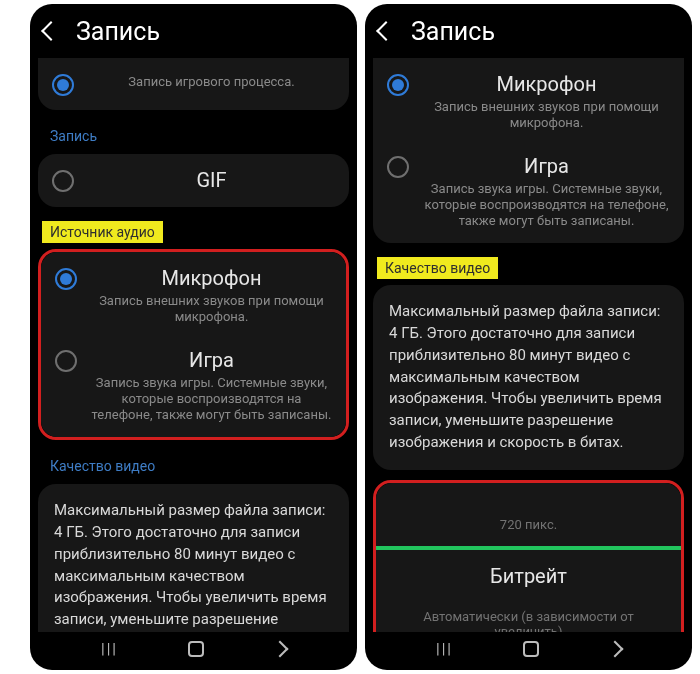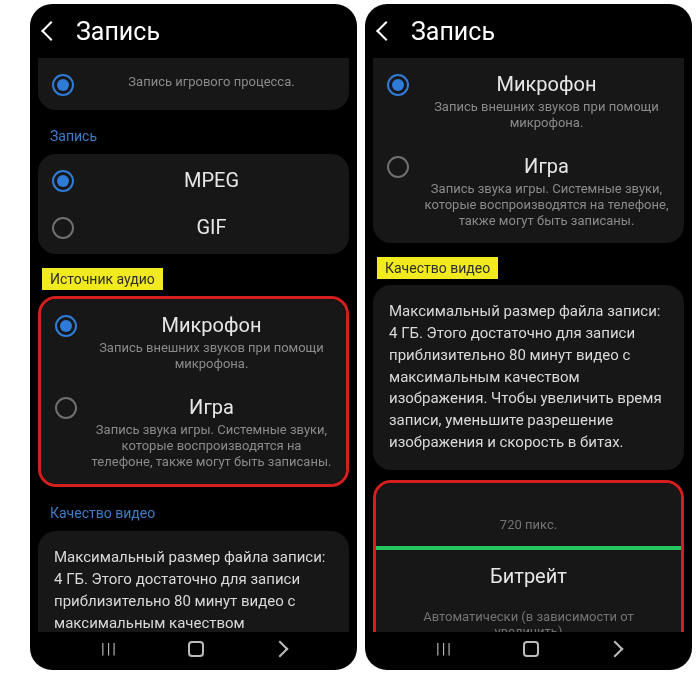--- a/index.html
+++ b/index.html
@@ -145,26 +145,20 @@
         <div class="radio selected"></div>
         <div class="row-text">
           <div class="row-sub">Запись игрового процесса.</div>
         </div>
       </div>
     </div>
 
     <div class="section-label">Запись</div>
     <div class="card">
       <div class="card-row">
-        <div class="radio selected"></div>
-        <div class="row-text">
-            <div class="row-title">MPEG</div>
-          </div>
-      </div>
-      <div class="card-row">
         <div class="radio"></div>
         <div class="row-text">
             <div class="row-title">GIF</div>
           </div>
       </div>
     </div>
 
     <div class="section-label hl">Источник аудио</div>
     <div class="highlight-box">
       <div class="card">

